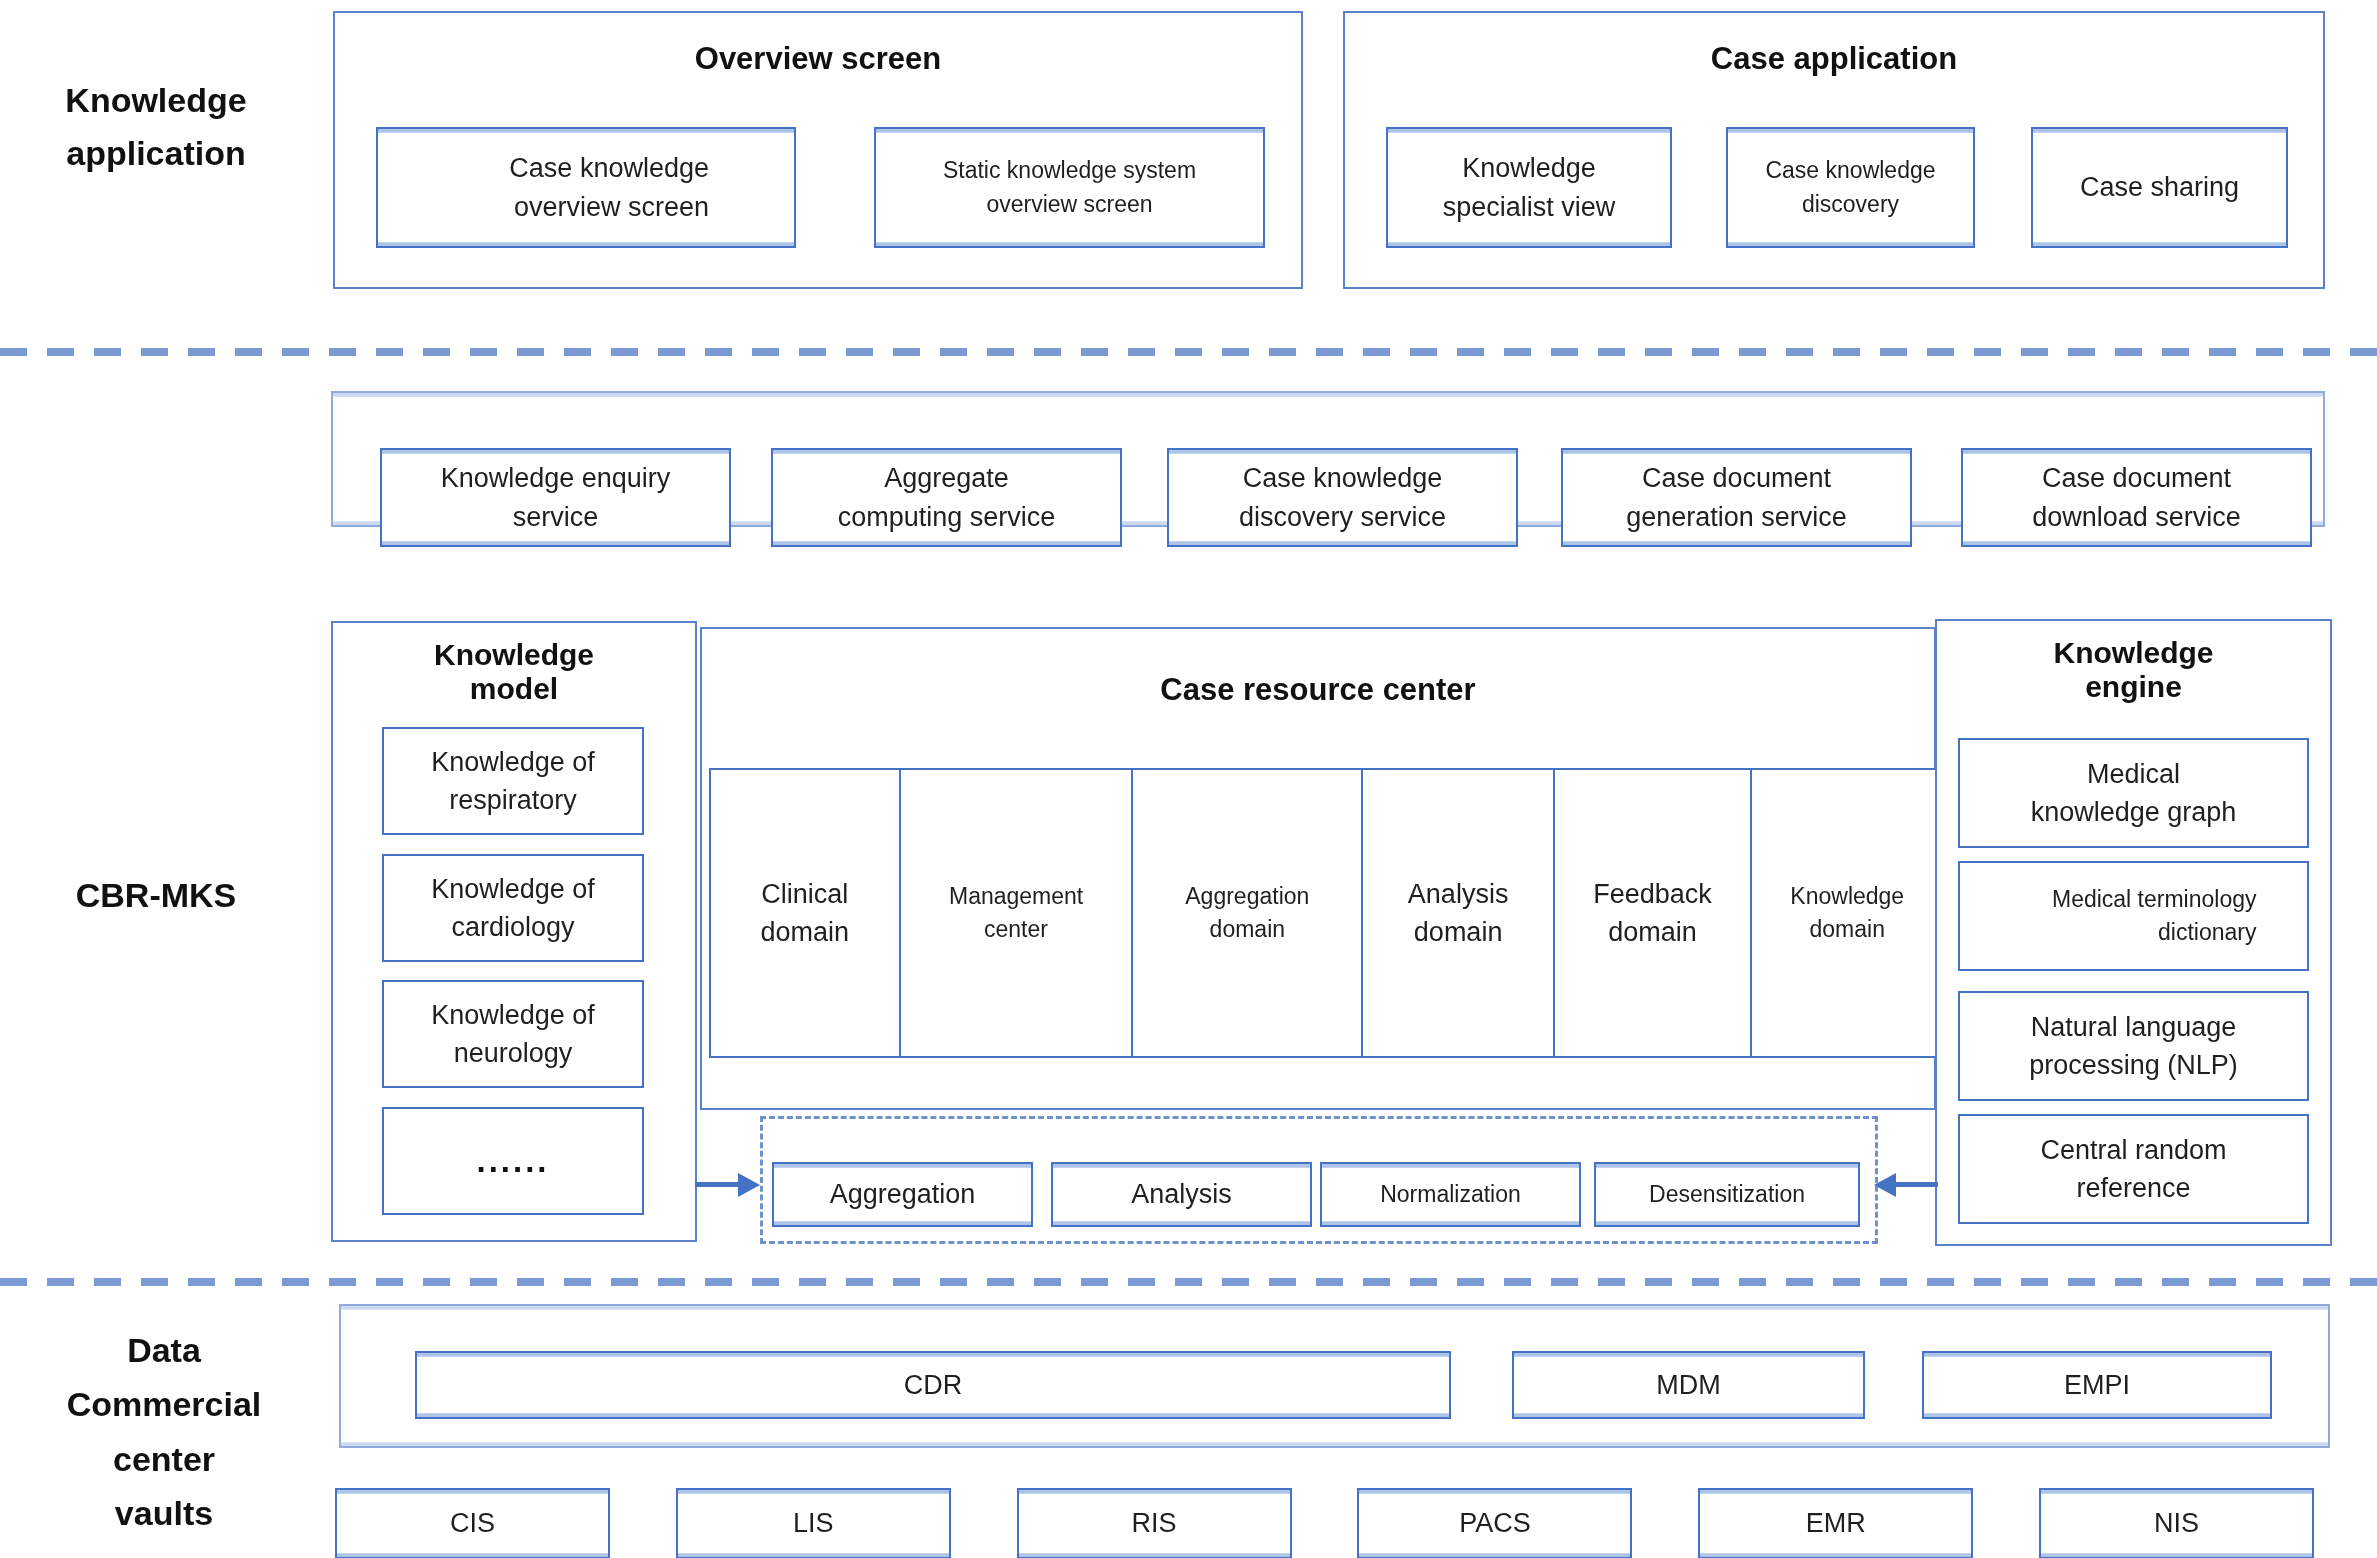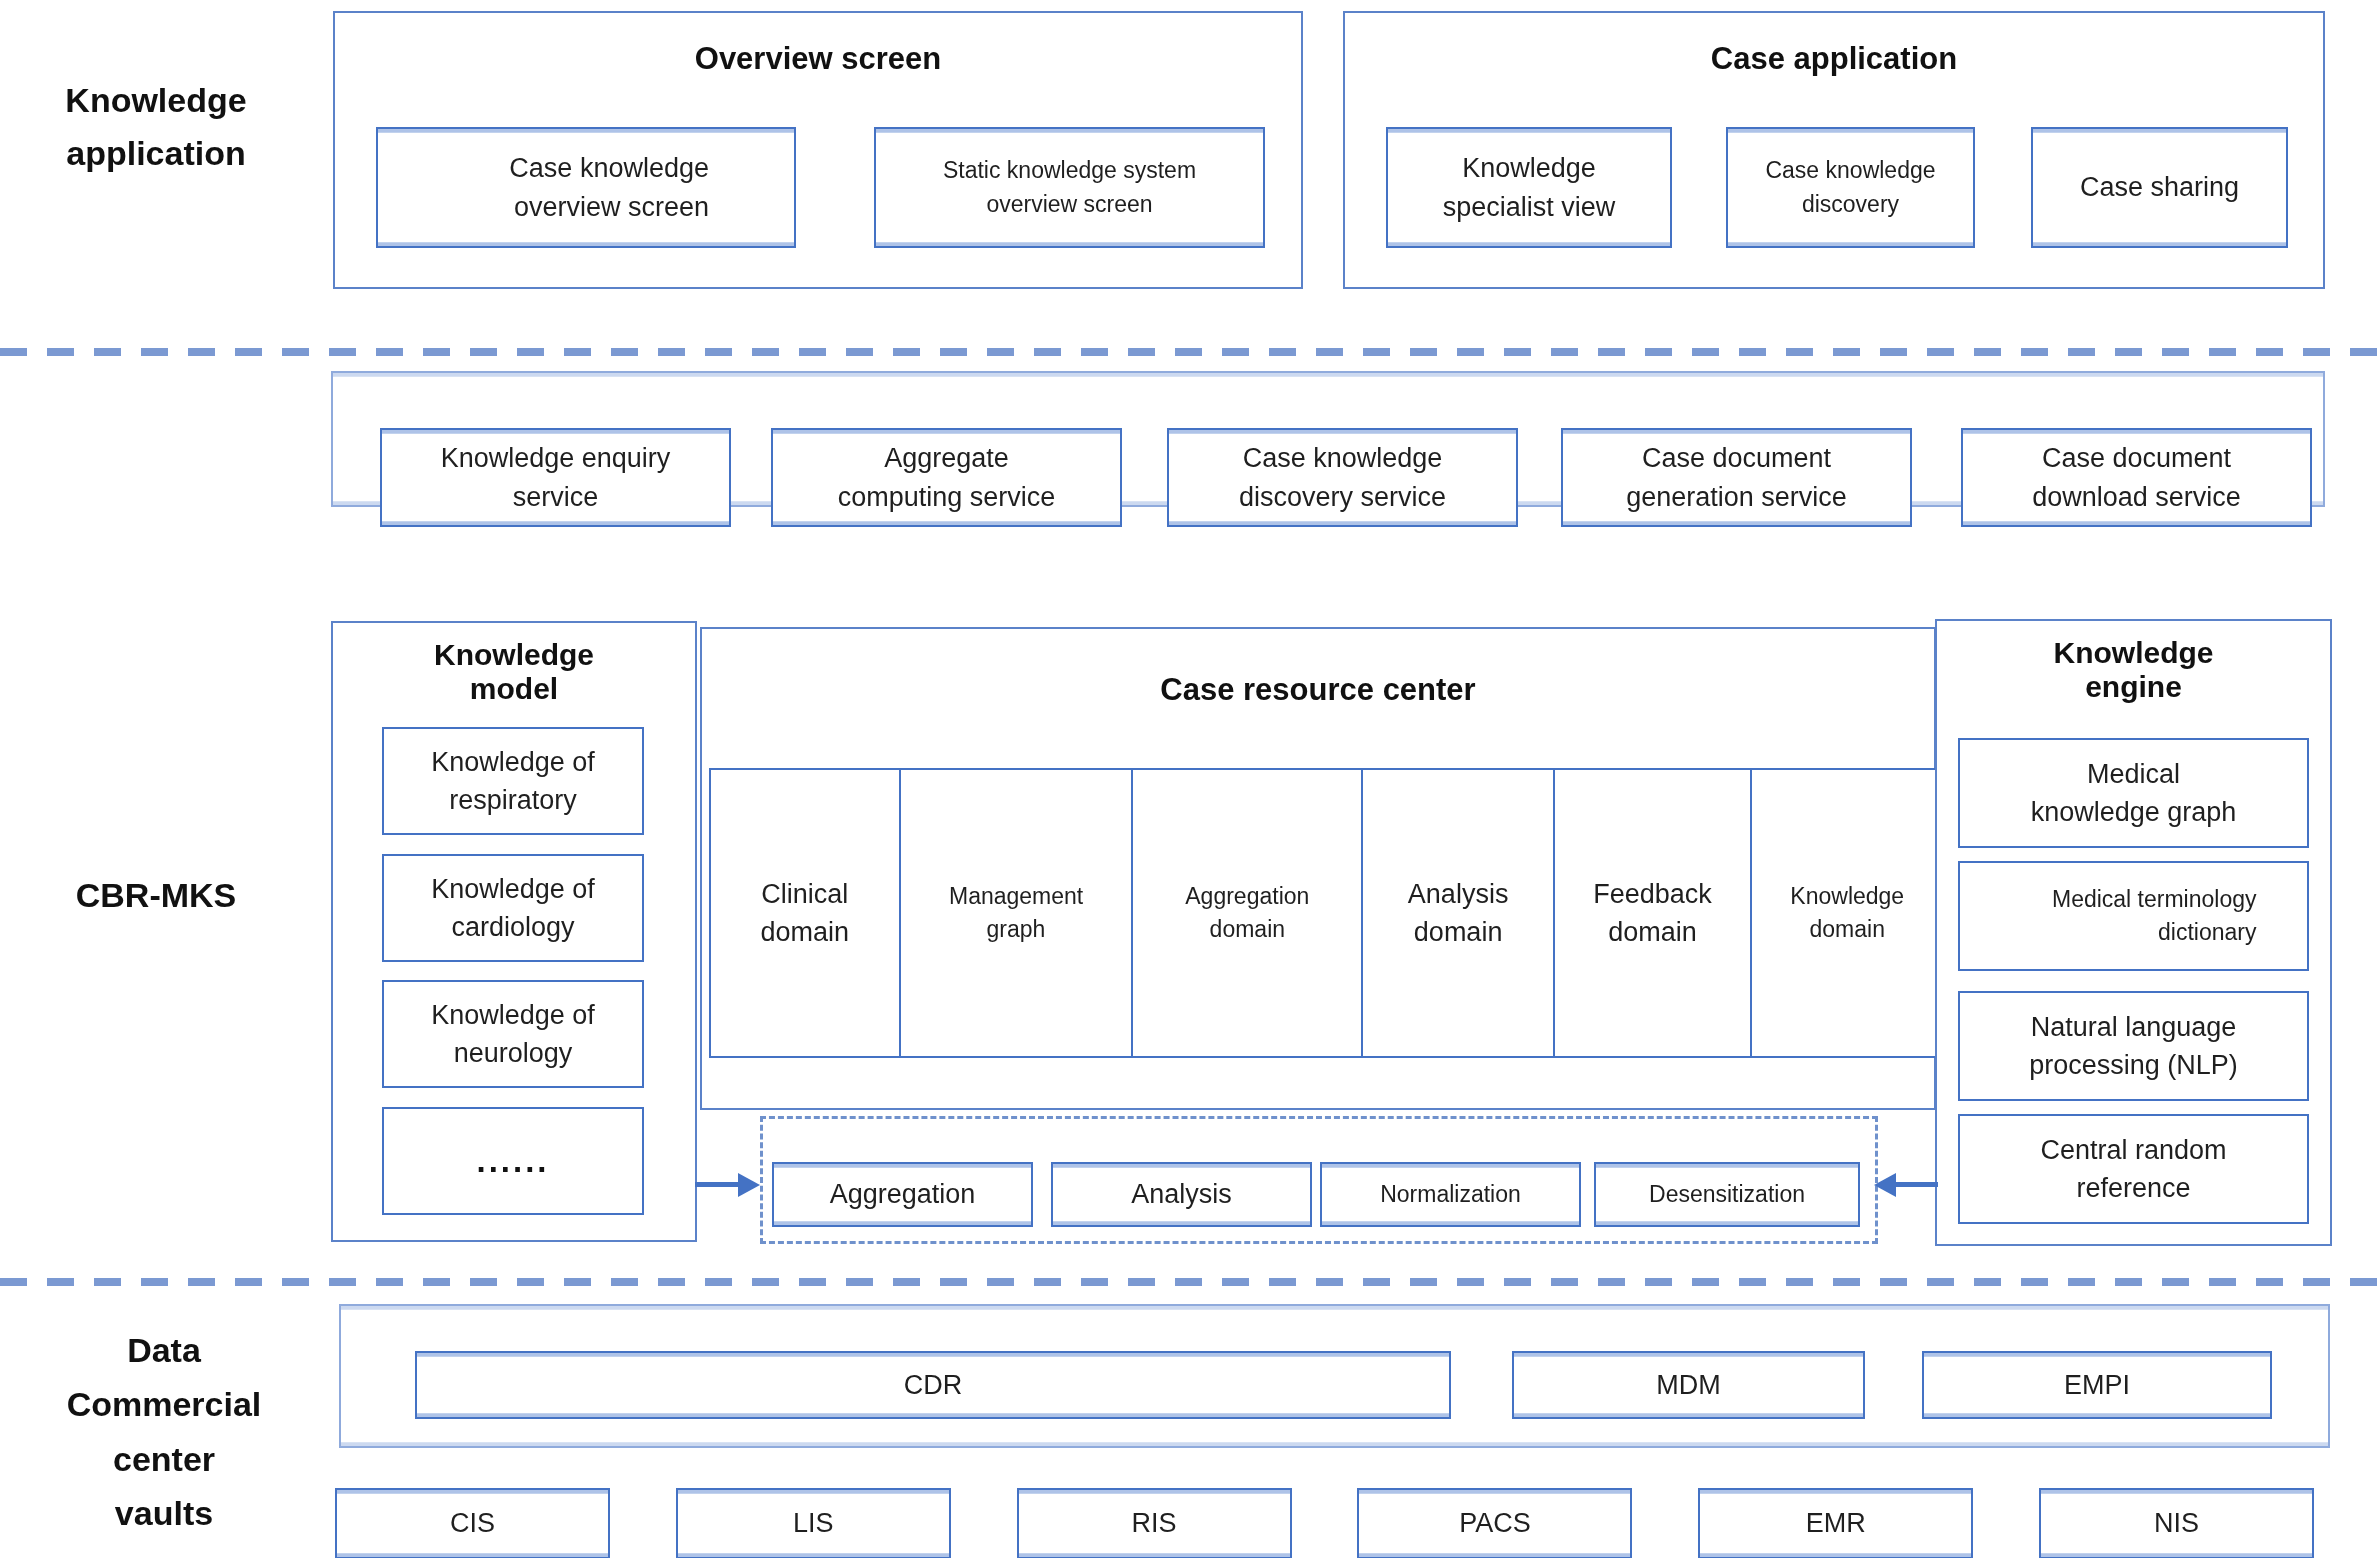--- a/index.html
+++ b/index.html
@@ -87,21 +87,21 @@
   </div>
   <div class="abs abox f31 mw240" style="left:1726px; top:127px; width:249px; height:121px;">
     <span>Case knowledge discovery</span>
   </div>
   <div class="abs abox f36" style="left:2031px; top:127px; width:257px; height:121px;">
     <span>Case sharing</span>
   </div>
 
   <div class="abs dashline" style="left:0px; top:348px; width:2377px;"></div>
 
-  <div class="abs frame-band" style="left:331px; top:371px; width:1994px; height:136px;">
+  <div class="abs frame-band" style="left:331px; top:391px; width:1994px; height:136px;">
     <div class="abs abox f36 mw310" style="left:47px;  top:55px; width:351px; height:99px;">
       <span>Knowledge enquiry service</span>
     </div>
     <div class="abs abox f36 mw310" style="left:438px; top:55px; width:351px; height:99px;">
       <span>Aggregate computing service</span>
     </div>
     <div class="abs abox f36 mw310" style="left:834px; top:55px; width:351px; height:99px;">
       <span>Case knowledge discovery service</span>
     </div>
     <div class="abs abox f36 mw310" style="left:1228px; top:55px; width:351px; height:99px;">
@@ -130,21 +130,21 @@
     </div>
   </div>
 
   <div class="abs frame-plain" style="left:700px; top:627px; width:1236px; height:483px;">
     <div class="title t42" style="padding-top:43px;">Case resource center</div>
     <div class="abs domrow" style="left:6.7px; top:139px; width:1369px; height:286px;">
       <div class="domcell f36 mw160" style="width:188px;">
         <span>Clinical domain</span>
       </div>
       <div class="domcell f31 mw180" style="width:231px;">
-        <span>Management graph</span>
+        <span>Management center</span>
       </div>
       <div class="domcell f31 mw180" style="width:228px;">
         <span>Aggregation domain</span>
       </div>
       <div class="domcell f36 mw160" style="width:190px;">
         <span>Analysis domain</span>
       </div>
       <div class="domcell f36 mw170" style="width:195px;">
         <span>Feedback domain</span>
       </div>

